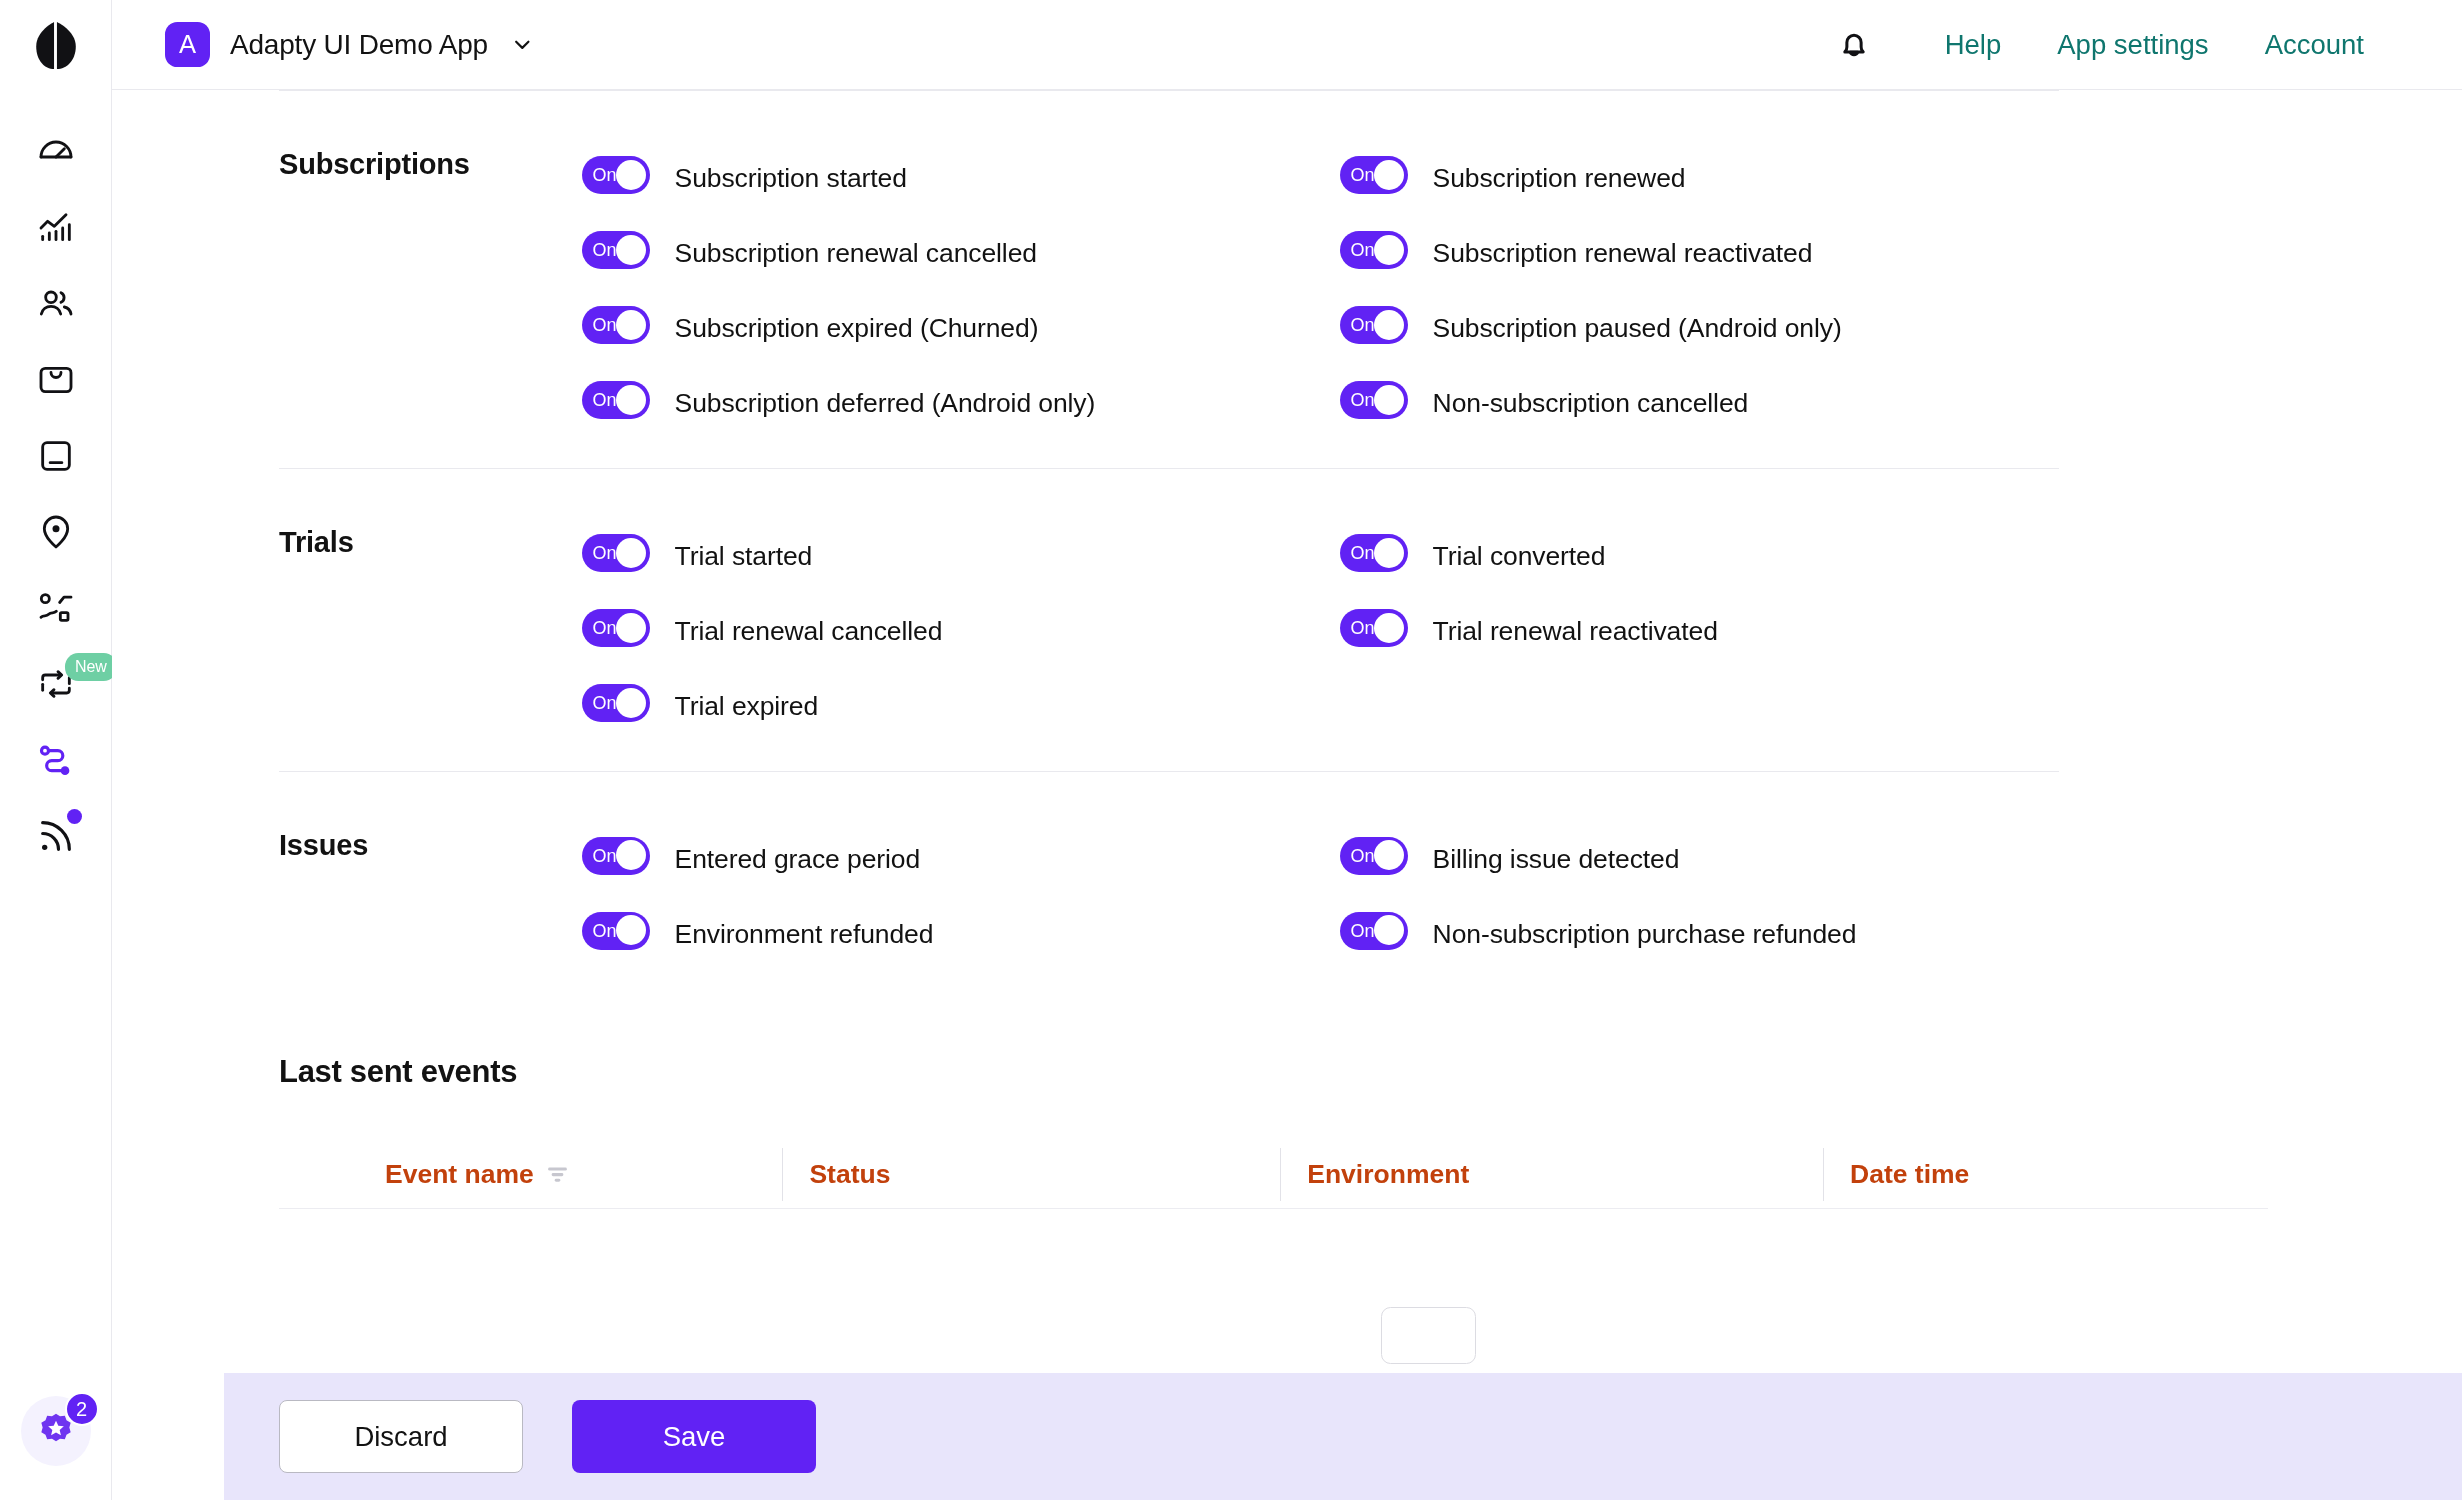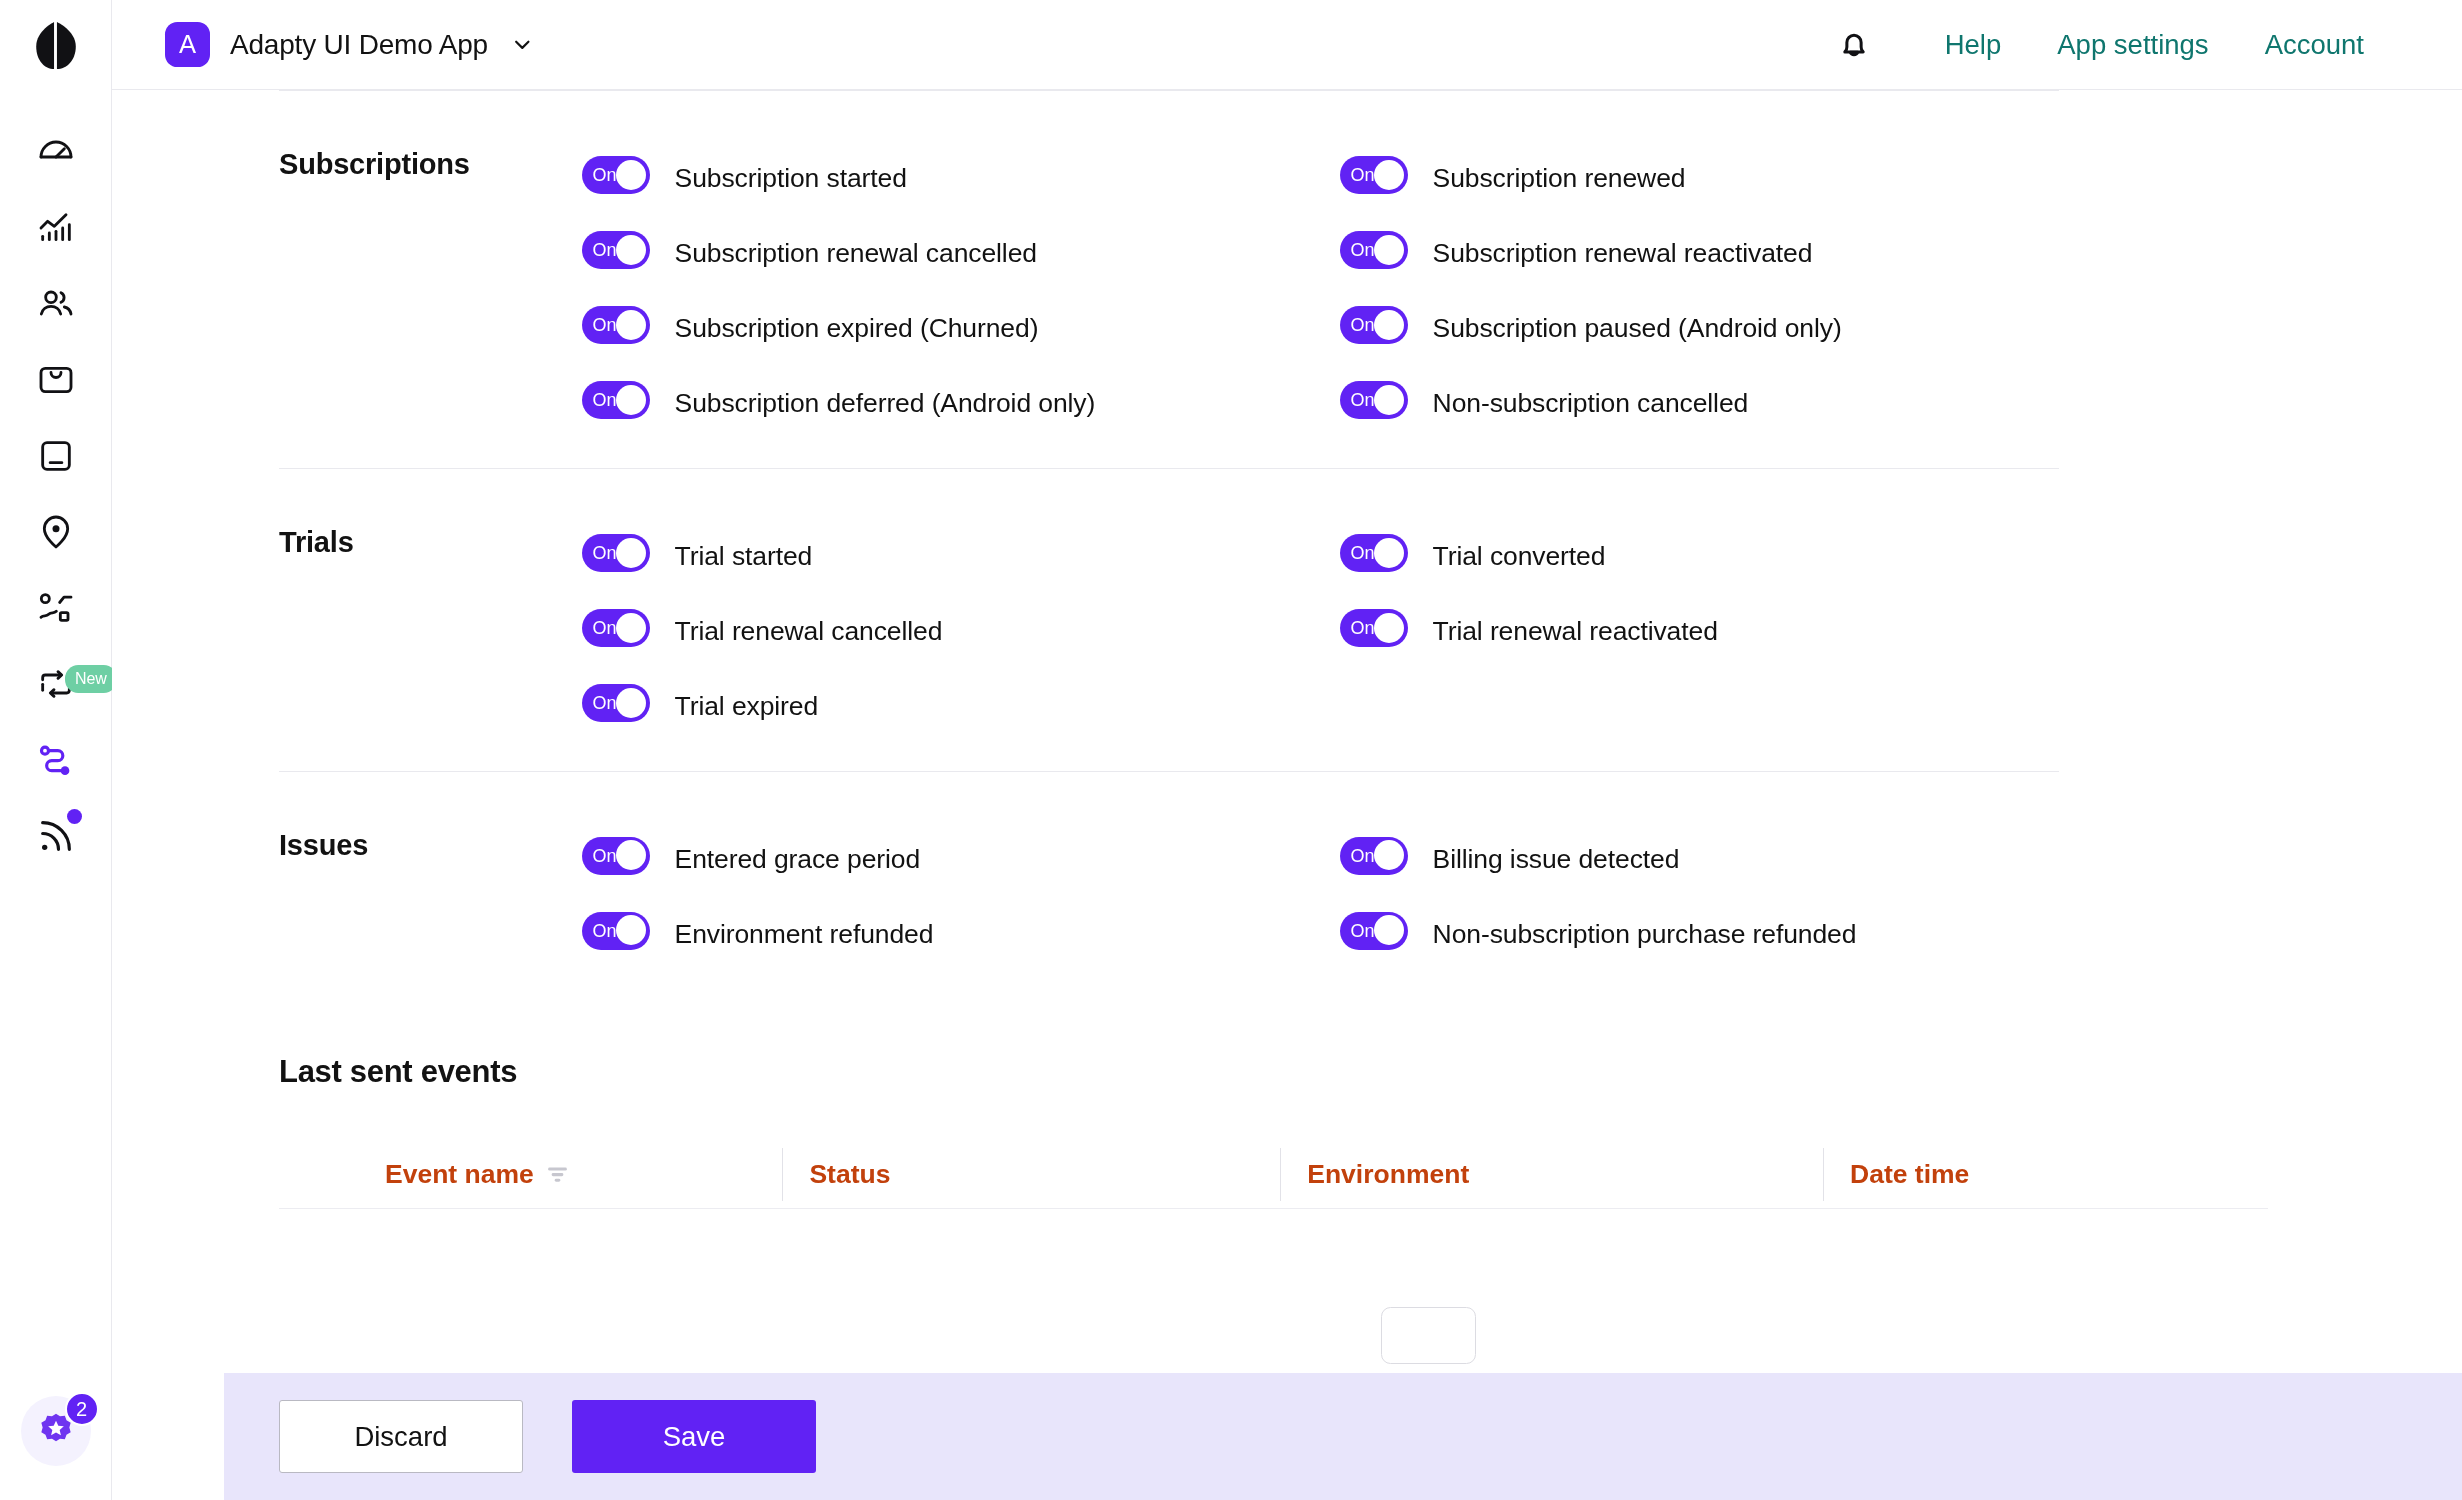--- a/index.html
+++ b/index.html
@@ -56,21 +56,21 @@
     align-items: center;
     justify-content: center;
     cursor: pointer;
     border-radius: 11.4px;
   }
   .nav-item svg { width: 40px; height: 40px; display:block; }
   .nav-item.active svg { stroke: #6122F4; }
 
   .badge-new {
     position: absolute;
-    top: 19px;
+    top: 7px;
     left: 47px;
     background: #6ecfa4;
     color: #ffffff;
     font-size: 16px;
     line-height: 1;
     padding: 5.7px 10.4px 6.6px;
     border-radius: 13.3px;
     font-family: "Liberation Sans", sans-serif;
     white-space: nowrap;
   }
@@ -325,21 +325,21 @@
     height: 127px;
     background: #e8e5fb;
     display: flex;
     align-items: center;
     padding-left: 55px;
     gap: 49px;
     z-index: 20;
   }
   .btn {
     font-size: 27.5px;
-    border-radius: 3px;
+    border-radius: 8px;
     cursor: pointer;
     display: flex;
     align-items: center;
     justify-content: center;
     font-family: "Liberation Sans", sans-serif;
   }
   .btn-discard {
     width: 244px;
     height: 73px;
     background: #ffffff;

